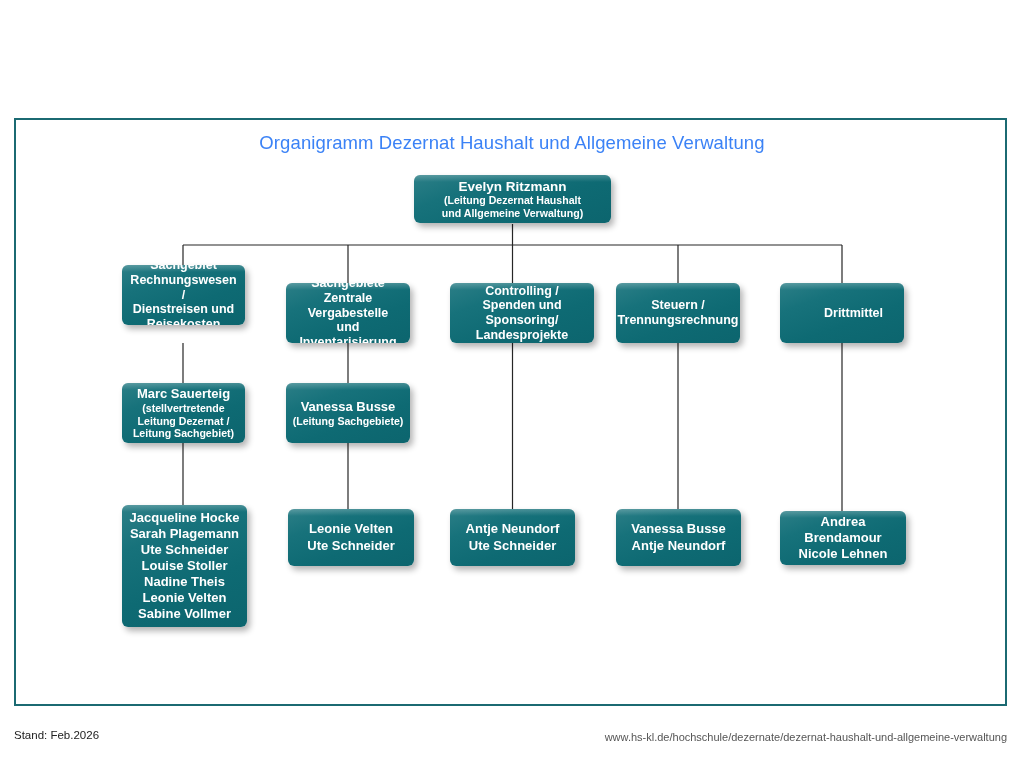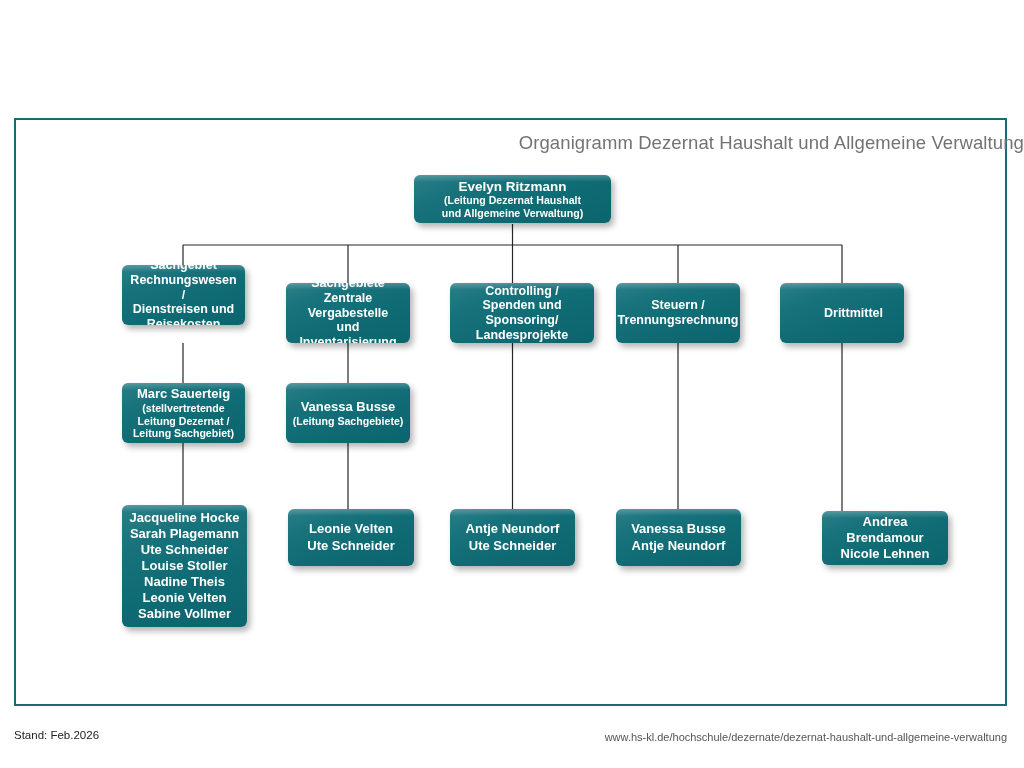--- a/index.html
+++ b/index.html
@@ -26,23 +26,23 @@
     box-sizing: border-box;
     background: #ffffff;
   }
 
   
   #chart-title {
     position: absolute;
     left: 0;
     top: 132px;
     width: 1024px;
-    text-align: right;
+    text-align: center;
     font-size: 18.5px;
-    color: #737373;
+    color: #3b82f6;
     letter-spacing: 0.1px;
     white-space: nowrap;
   }
 
   
   #canvas {
     position: absolute;
     left: 0;
     top: 0;
     width: 1024px;
@@ -213,21 +213,21 @@
   <div class="node" style="left:450px; top:509px; width:125px; height:57px;">
     <div class="nm">Antje Neundorf</div>
     <div class="nm">Ute Schneider</div>
   </div>
 
   <div class="node" style="left:616px; top:509px; width:125px; height:57px;">
     <div class="nm">Vanessa Busse</div>
     <div class="nm">Antje Neundorf</div>
   </div>
 
-  <div class="node" style="left:780px; top:511px; width:126px; height:54px;margin-left:42px;">
+  <div class="node" style="left:780px; top:511px; width:126px; height:54px;">
     <div class="nm">Andrea Brendamour</div>
     <div class="nm">Nicole Lehnen</div>
   </div>
 
 </div>
 
 <div class="footer-left">Stand: Feb.2026</div>
 <div class="footer-right">www.hs-kl.de/hochschule/dezernate/dezernat-haushalt-und-allgemeine-verwaltung</div>
 
 </body></html>

